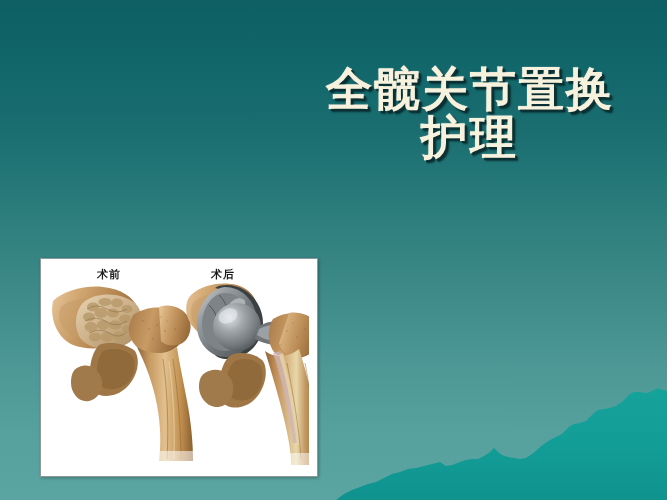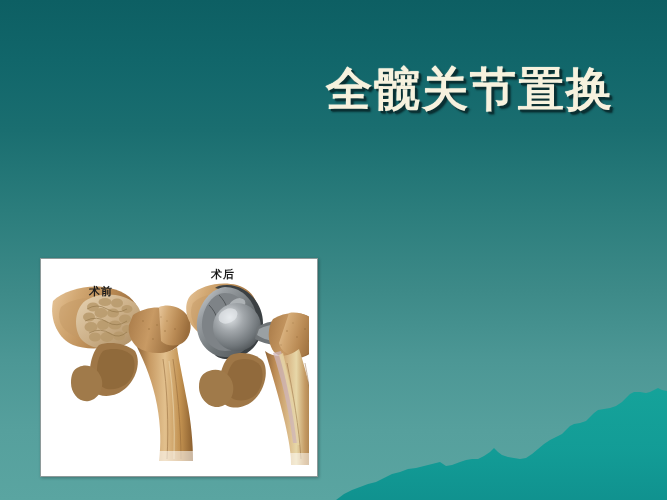--- a/index.html
+++ b/index.html
@@ -73,21 +73,21 @@
   .fig-caption {
     position: absolute;
     top: 8px;
     font-size: 11px;
     font-weight: 700;
     color: #1b1b1b;
     font-family: "DejaVu Serif", "Liberation Serif", serif;
     letter-spacing: 1px;
     white-space: nowrap;
   }
-  #caption-pre  { left: 48px; margin-top: 17px; }
+  #caption-pre  { left: 56px; }
   #caption-post { left: 170px; }
 
   #figure-svg {
     position: absolute;
     left: 0;
     top: 0;
     width: 278px;
     height: 219px;
   }
 </style>
@@ -116,20 +116,21 @@
              L 570 426 L 574 424 L 580 423 L 586 421 L 590 417
              L 594 413 L 598 410 L 604 409 L 610 408 L 616 406
              L 622 402 L 626 398 L 630 394 L 634 392 L 640 392
              L 646 393 L 650 392 L 654 390 L 658 388 L 662 390
              L 667 391
              Z" fill="url(#waveGrad)" opacity="0.95"></path>
   </svg>
 
   <div id="title-block">
     <span class="title-line l1">全髋关节置换</span>
+    <span class="title-line l3">护理</span>
   </div>
 
   <div id="picture-frame">
 
     <svg id="figure-svg" viewBox="0 0 278 219">
       <defs>
         <linearGradient id="boneA" x1="0" y1="0" x2="1" y2="0.3">
           <stop offset="0%" stop-color="#e8c79c"></stop>
           <stop offset="30%" stop-color="#d2a873"></stop>
           <stop offset="65%" stop-color="#b98a54"></stop>

